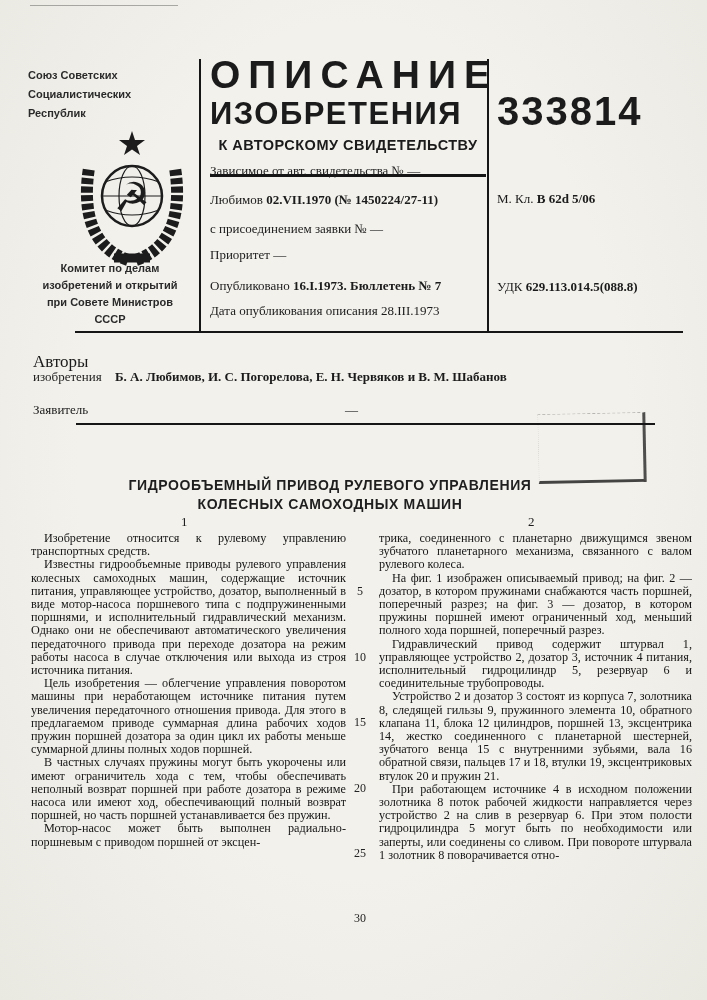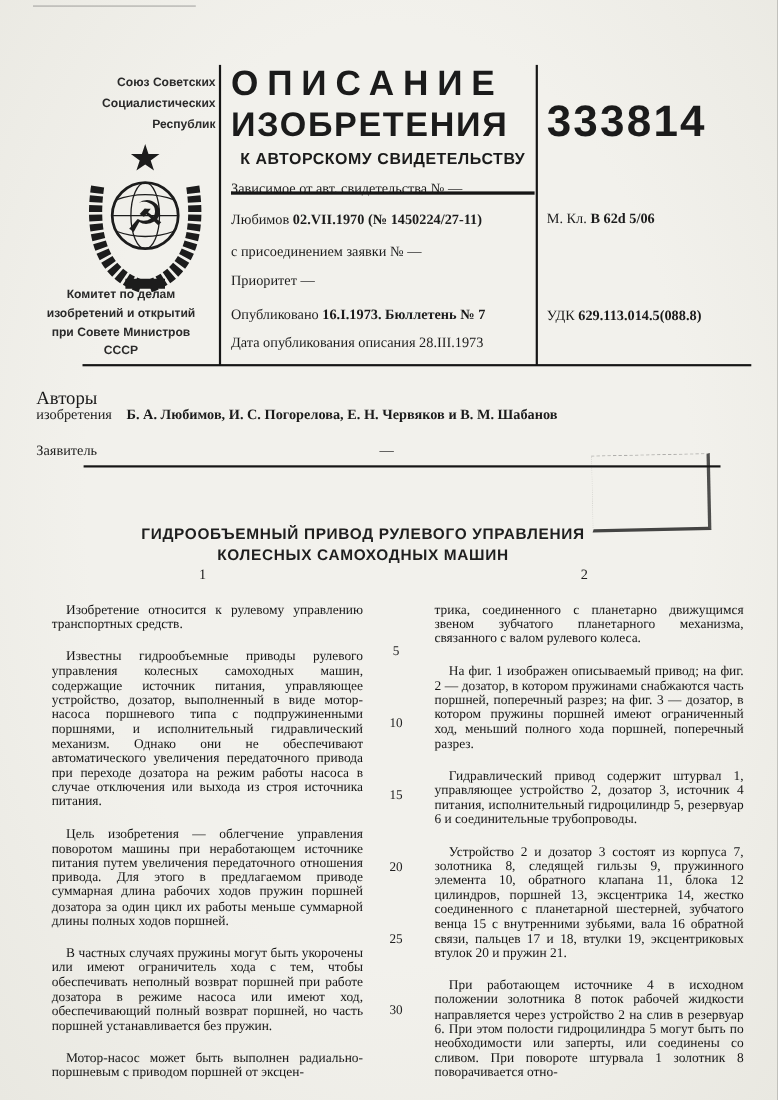--- a/index.html
+++ b/index.html
@@ -7,36 +7,36 @@
     position:relative; width:707px; height:1000px; margin:0 auto;
     background: radial-gradient(ellipse at 50% 45%, #f2f1ec 55%, #e9e8e1 100%);
     font-family:"Liberation Serif", serif; color:#1b1b1b; overflow:hidden;
   }
   .abs { position:absolute; }
 
   
   .artifact-line { left:30px; top:5px; width:148px; height:1px; background:rgba(80,80,80,.45); }
 
   
-  .union { left:28px; top:66px; width:168px; text-align:right;
+  .union { left:28px; top:66px; width:168px; text-align:left;
     font-family:"Liberation Sans", sans-serif; font-weight:bold; font-size:11px; line-height:19px; color:#2a2a2a; }
   .emblem { left:76px; top:130px; width:112px; height:136px; }
   .committee { left:22px; top:260px; width:176px; text-align:center;
     font-family:"Liberation Sans", sans-serif; font-weight:bold; font-size:11px; line-height:17px; color:#2a2a2a; }
 
   
   .vrule { width:2px; background:#161616; }
   .v1 { left:199px; top:59px; height:273px; }
   .v2 { left:487px; top:59px; height:273px; }
   .hruleA { left:75px; top:331px; width:608px; height:2px; background:#161616; }
   .hruleB { left:76px; top:423px; width:579px; height:2px; background:#161616; }
 
   
   .head-mid { left:210px; top:56px; width:276px; }
-  .h1 { font-family:"Liberation Sans", sans-serif; font-weight:bold; font-size:32px;
+  .h1 { font-family:"Liberation Sans", sans-serif; font-weight:bold; font-size:39px;
         letter-spacing:8px; line-height:38px; white-space:nowrap; }
   .h2 { font-family:"Liberation Sans", sans-serif; font-weight:bold; font-size:31px;
         letter-spacing:1.5px; line-height:40px; white-space:nowrap; }
   .hsub { font-family:"Liberation Sans", sans-serif; font-weight:bold; font-size:14.5px;
         letter-spacing:.5px; text-align:center; padding-bottom:21px; margin-top:3px;
         border-bottom:3px solid #151515; }
 
   .docnum { left:497px; top:56px; font-family:"Liberation Sans", sans-serif; font-weight:bold;
         font-size:40px; letter-spacing:2px;margin-top:33px; }
 
@@ -65,21 +65,21 @@
     border-bottom:3px solid rgba(25,25,25,.8);
     border-top:1px dashed rgba(25,25,25,.3);
     border-left:1px dotted rgba(25,25,25,.12); }
 
   
   .colnum { font-size:13px; }
   .cn1 { left:181px; top:514px; } .cn2 { left:528px; top:514px; }
   .bodycol { font-size:12.2px; line-height:13.2px; text-align:justify; color:#151515; }
   .col1 { left:31px;  top:532px; width:315px; }
   .col2 { left:379px; top:532px; width:313px; }
-  .bodycol p { margin:16px; text-indent:13px; }
+  .bodycol p { margin:0; text-indent:13px; }
   .bodycol p.noindent { text-indent:0; }
   .lnum { left:349px; width:22px; text-align:center; font-size:12px; color:#222; }
 </style>
 </head>
 <body>
 
 <div class="page">
 
   <div class="abs artifact-line"></div>
 

